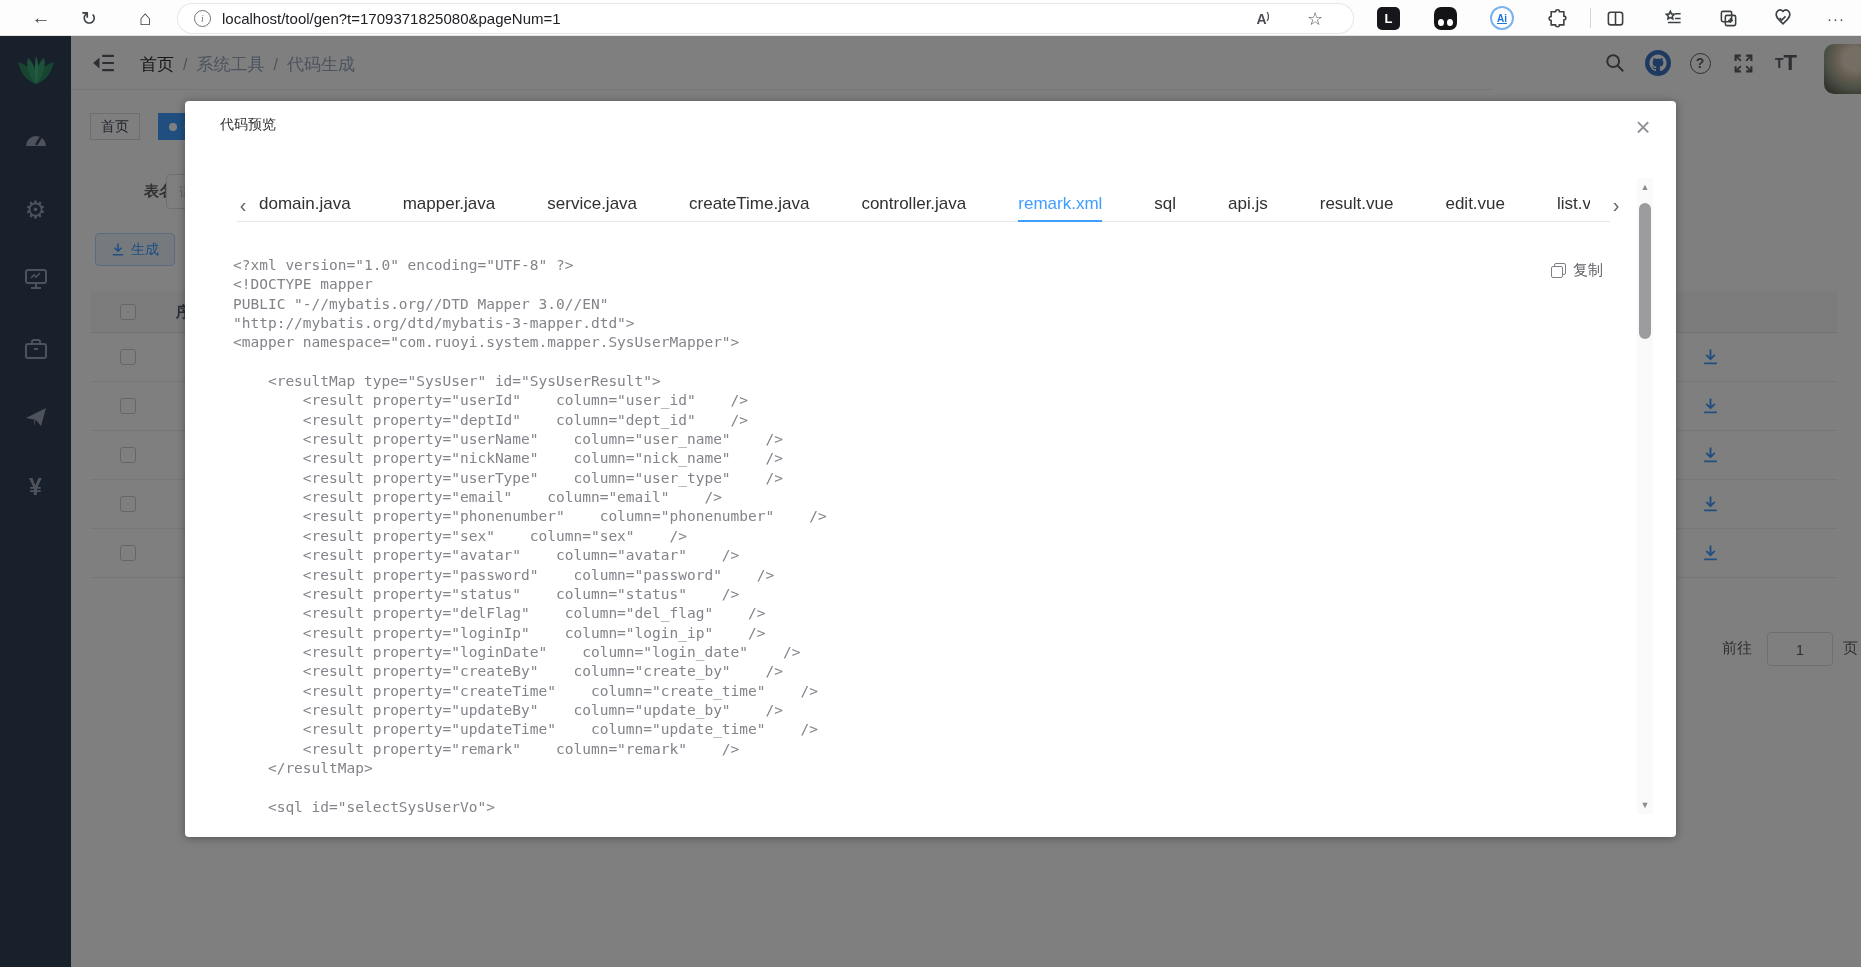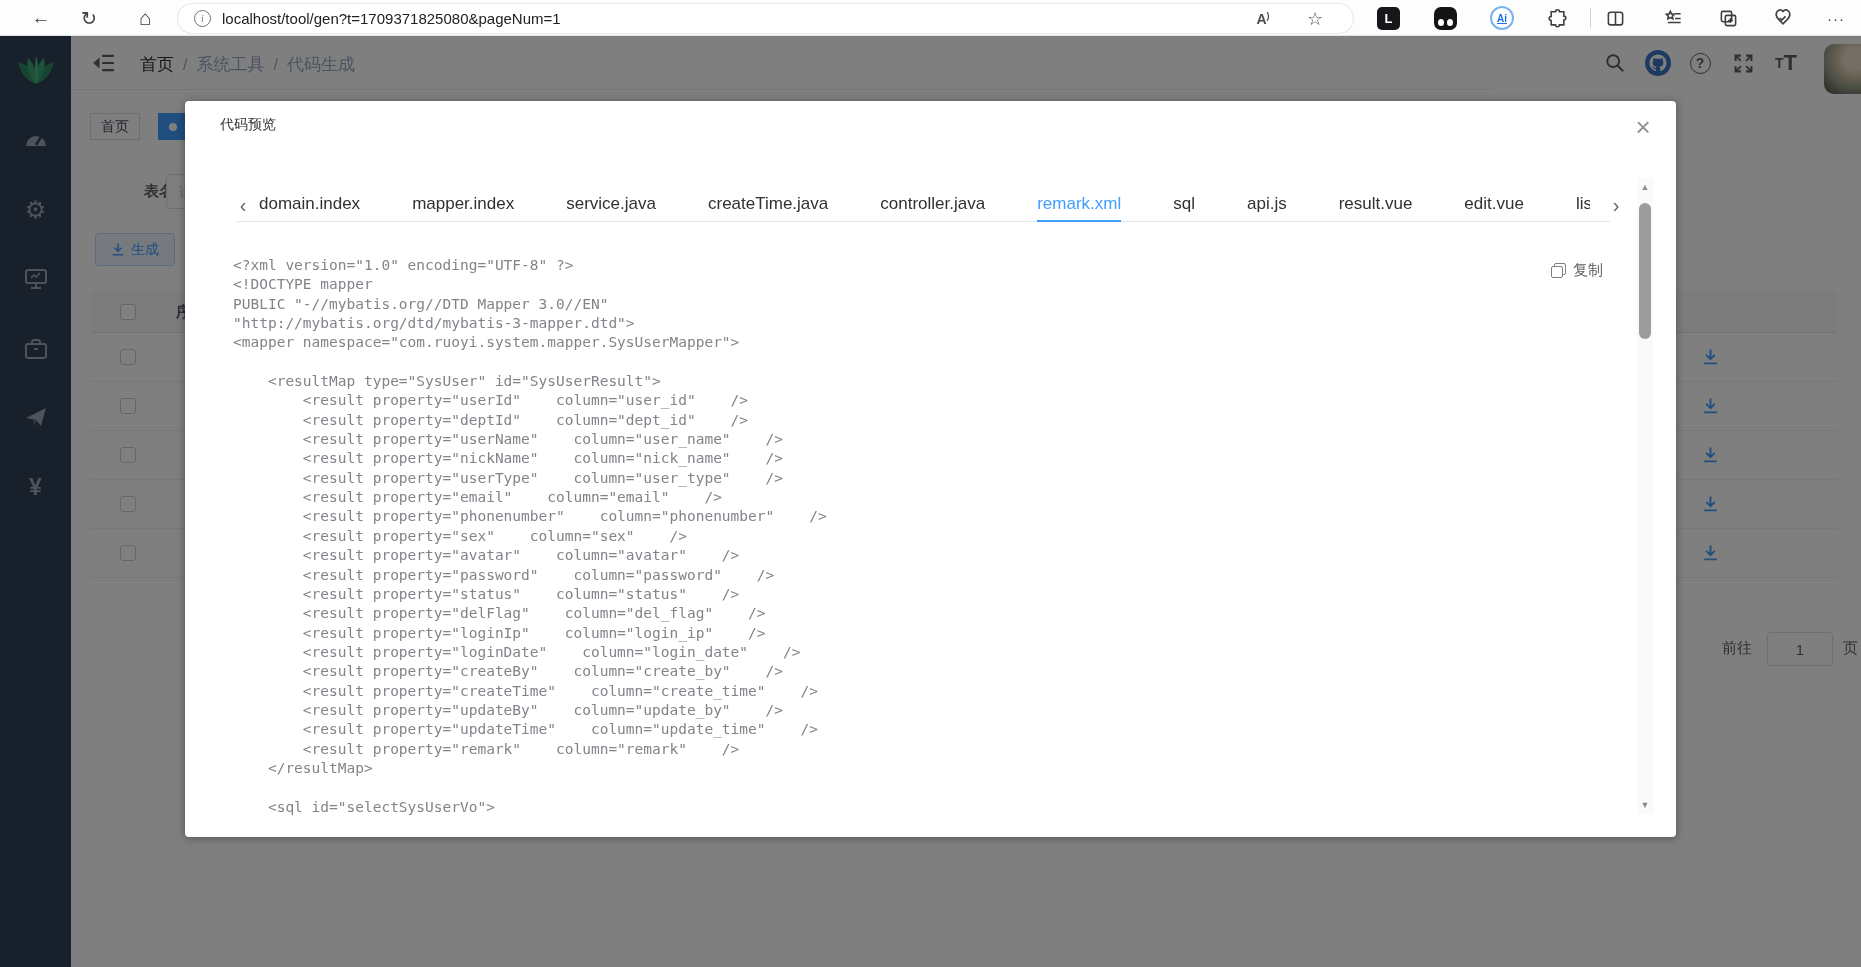--- a/index.html
+++ b/index.html
@@ -299,22 +299,22 @@
 
     <div class="overlay"></div>
 
     <div class="modal">
       <div class="modal-title">代码预览</div>
       <div class="modal-close">×</div>
 
       <div class="tabs-strip">
         <div class="tab-arrow prev">‹</div>
         <div class="tabs-nav">
-          <span class="tab">domain.index</span>
-          <span class="tab">mapper.index</span>
+          <span class="tab">domain.java</span>
+          <span class="tab">mapper.java</span>
           <span class="tab">service.java</span>
           <span class="tab">createTime.java</span>
           <span class="tab">controller.java</span>
           <span class="tab active">remark.xml</span>
           <span class="tab">sql</span>
           <span class="tab">api.js</span>
           <span class="tab">result.vue</span>
           <span class="tab">edit.vue</span>
           <span class="tab">list.vue</span>
         </div>

